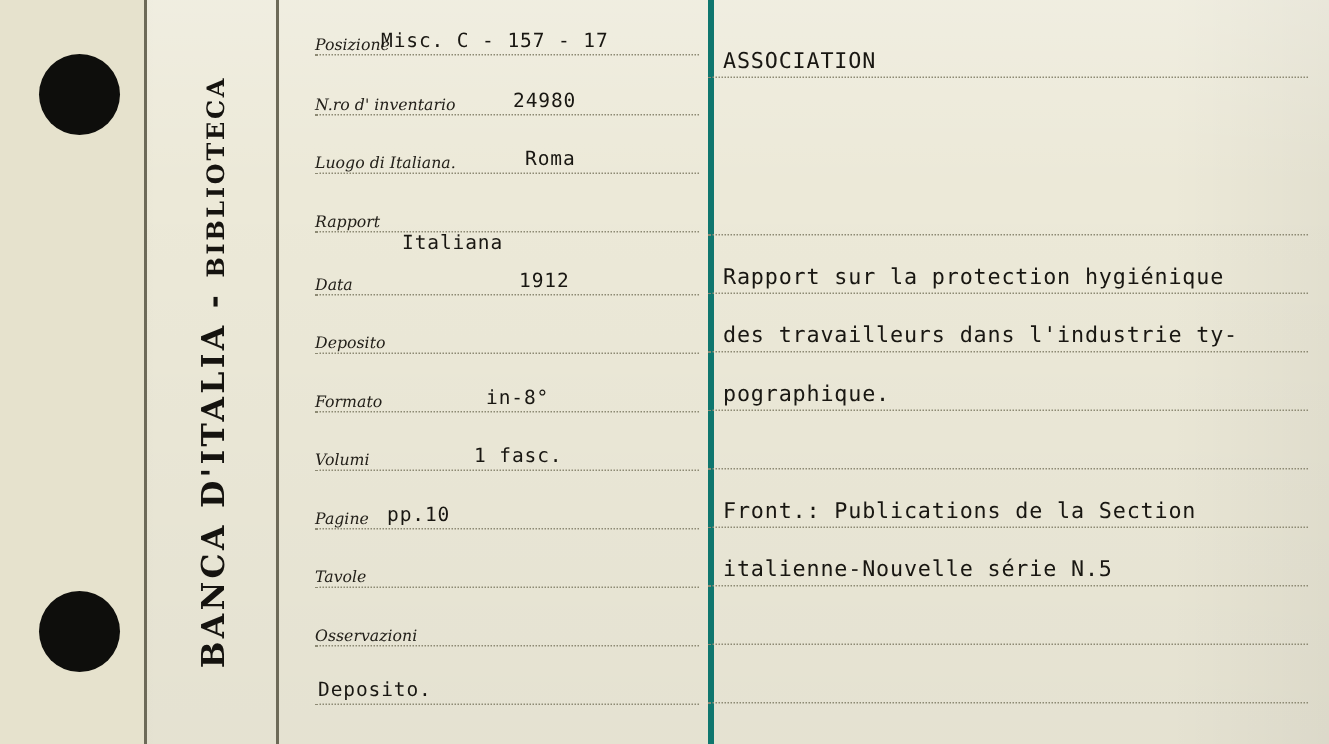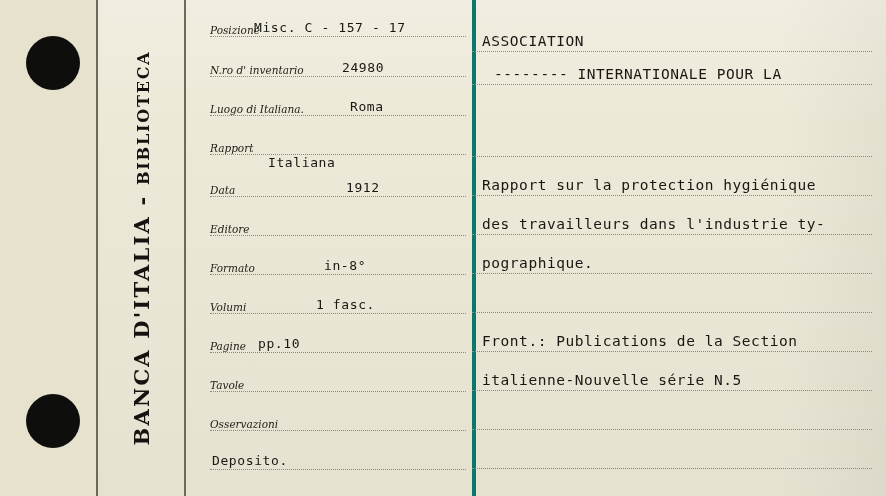--- a/index.html
+++ b/index.html
@@ -191,21 +191,21 @@
     </div>
 
     <div class="field-row" style="top:164px">
       <span class="dotted"></span>
       <span class="field-label">Data</span>
       <span class="field-value" style="left:144px">1912</span>
     </div>
 
     <div class="field-row" style="top:203px">
       <span class="dotted"></span>
-      <span class="field-label">Editore</span>
+      <span class="field-label">Deposito</span>
       <span class="field-value" style="left:144px"></span>
     </div>
 
     <div class="field-row" style="top:242px">
       <span class="dotted"></span>
       <span class="field-label">Formato</span>
       <span class="field-value" style="left:122px">in-8°</span>
     </div>
 
     <div class="field-row" style="top:281px">
@@ -240,24 +240,20 @@
 
   </div>
 
   <div id="right-col">
 
     <div class="right-line" style="top:19px">
       <span class="dotted"></span>
       <span class="right-text">ASSOCIATION</span>
     </div>
 
-    <div class="right-line" style="top:52px">
-      <span class="dotted"></span>
-      <span class="right-text indent1">-------- INTERNATIONALE POUR LA</span>
-    </div>
 
 
     <div class="right-line" style="top:124px">
       <span class="dotted"></span>
       <span class="right-text"></span>
     </div>
 
     <div class="right-line" style="top:163px">
       <span class="dotted"></span>
       <span class="right-text">Rapport sur la protection hygiénique</span>

